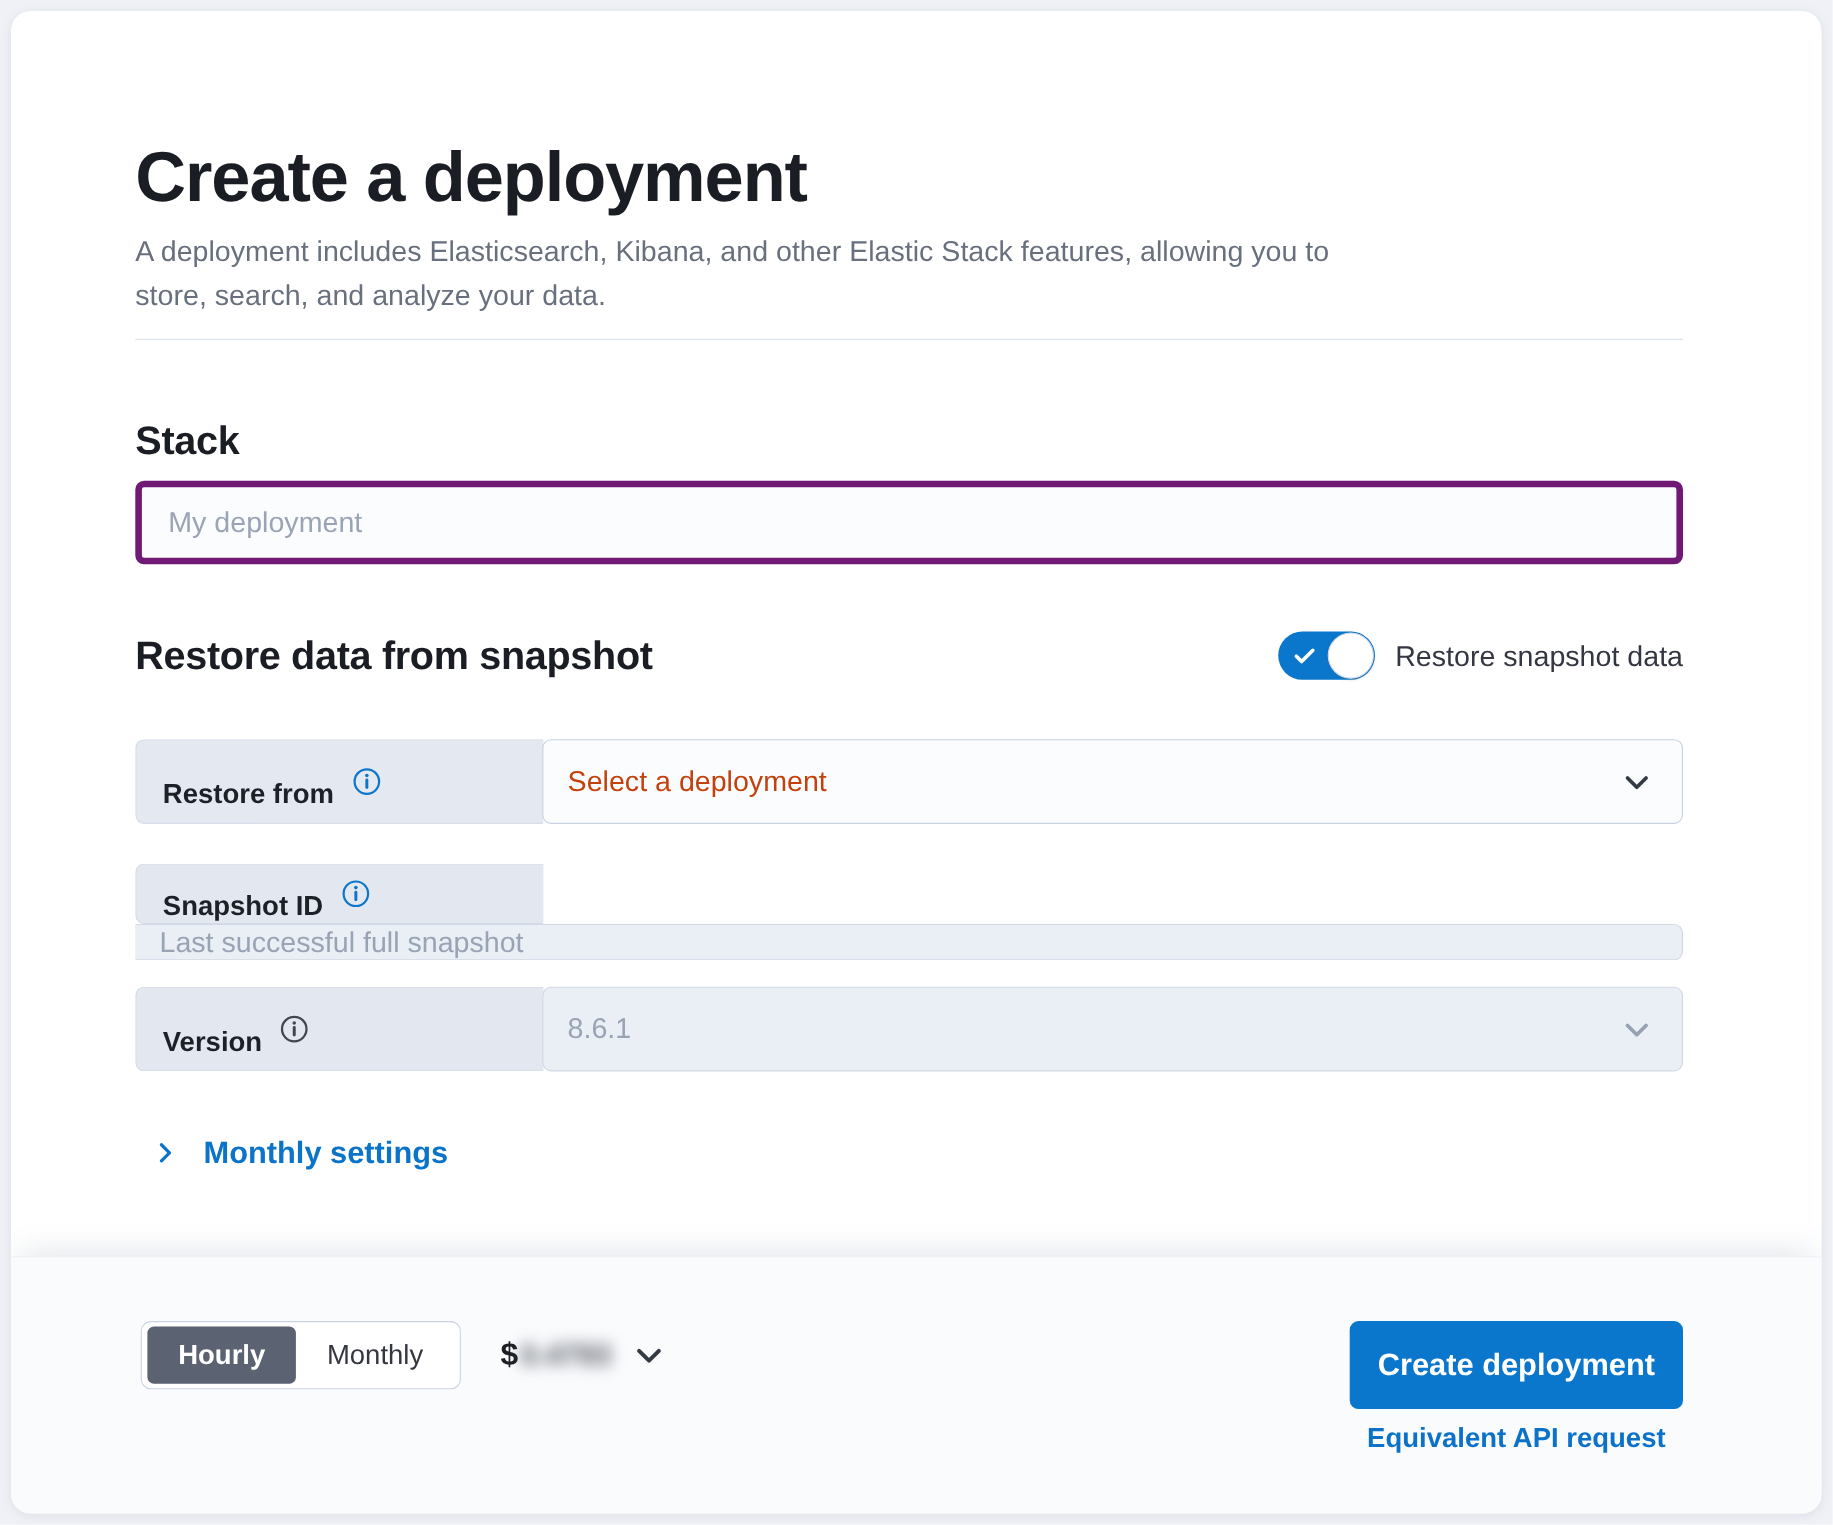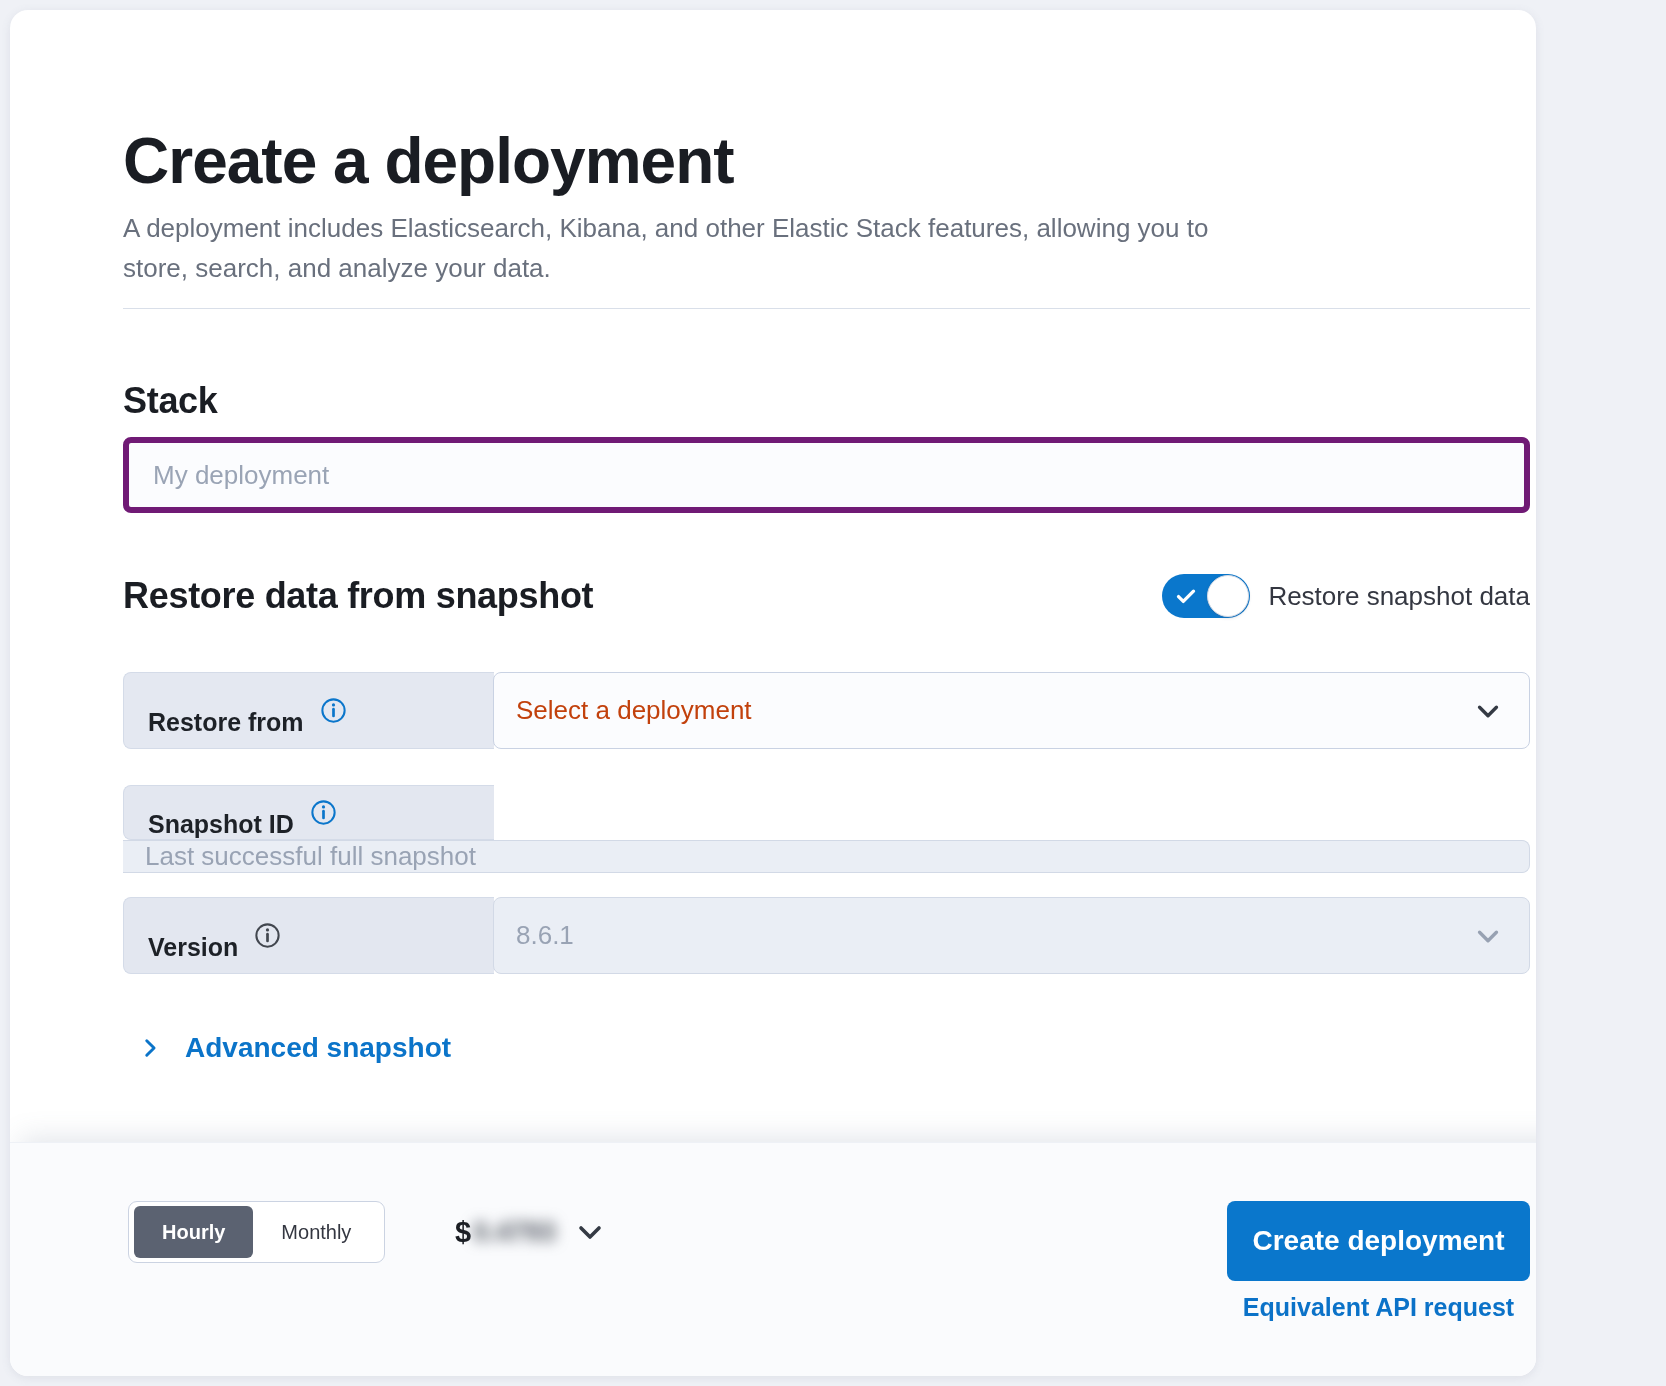--- a/index.html
+++ b/index.html
@@ -4,21 +4,21 @@
 <style>
   * { margin:0; padding:0; box-sizing:border-box; }
   html,body { width:1666px; height:1386px; }
   body {
     background:#eff1f6;
     font-family:"Liberation Sans", sans-serif;
     position:relative;
     overflow:hidden;
   }
   .card {
-    position:absolute; left:10px; top:10px; width:1526px; height:1366px;
+    position:absolute; left:10px; top:10px; width:1646px; height:1366px;
     background:#ffffff; border-radius:18px;
     box-shadow:0 2px 10px rgba(95,110,135,0.12);
     overflow:hidden;
   }
   .content { position:absolute; left:113px; width:1407px; }
 
   .page-title {
     top:112px; font-size:64px; line-height:78px; font-weight:700;
     color:#1a1d23; letter-spacing:-1px;
   }
@@ -106,21 +106,21 @@
     background:#fafbfd; border-top:1px solid #eef1f6;
     box-shadow:0 -14px 26px -10px rgba(96,110,136,0.18);
   }
   .billing-group {
     position:absolute; left:118px; top:58px; height:62px;
     display:flex; align-items:center; padding:5px;
     background:#ffffff; border:1px solid #cbd3e2; border-radius:9px;
   }
   .billing-btn {
     height:52px; border:none; border-radius:6px; padding:0 28px;
-    font-family:"Liberation Sans", sans-serif; font-size:20px;
+    font-family:"Liberation Sans", sans-serif; font-size:25px;
     display:flex; align-items:center; cursor:pointer; background:transparent;
     color:#343741;
   }
   .billing-btn.selected { background:#5b6271; color:#ffffff; font-weight:700; }
   .price-group {
     position:absolute; left:445px; top:58px; height:62px;
     display:flex; align-items:center; cursor:pointer;
   }
   .price-currency { font-size:29px; font-weight:700; color:#1b1e24; }
   .price-value {
@@ -210,21 +210,21 @@
       <svg class="chevron-down gray" viewBox="0 0 16 16">
         <path d="M3.5 6l4.5 4.5L12.5 6" fill="none" stroke="currentColor" stroke-width="1.8" stroke-linecap="round" stroke-linejoin="round"></path>
       </svg>
     </div>
   </div>
 
   <div class="advanced-row">
     <svg class="chevron-right-icon" viewBox="0 0 16 16">
       <path d="M6 3.5L10.5 8L6 12.5" fill="none" stroke="currentColor" stroke-width="1.8" stroke-linecap="round" stroke-linejoin="round"></path>
     </svg>
-    <span class="advanced-label">Advanced snapshot</span>
+    <span class="advanced-label">Monthly settings</span>
   </div>
 
   <div class="bottom-bar">
     <div class="billing-group">
       <button class="billing-btn selected">Hourly</button>
       <button class="billing-btn">Monthly</button>
     </div>
 
     <div class="price-group">
       <span class="price-currency">$</span>

